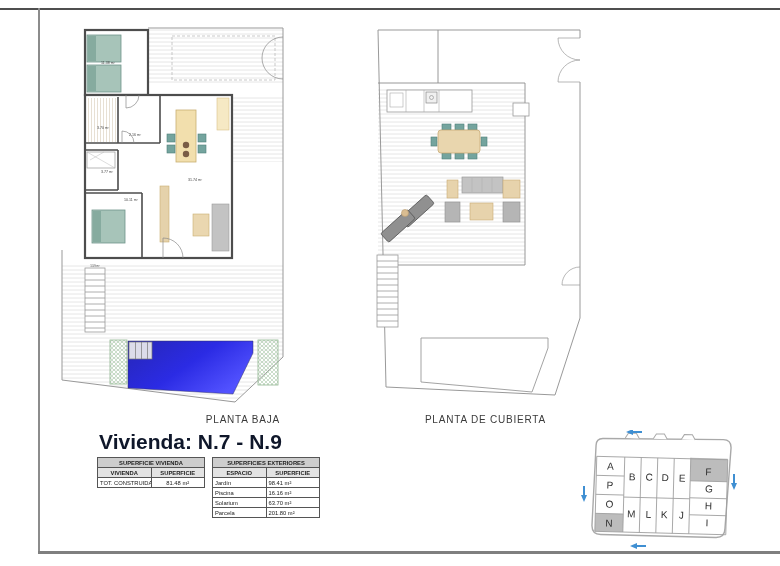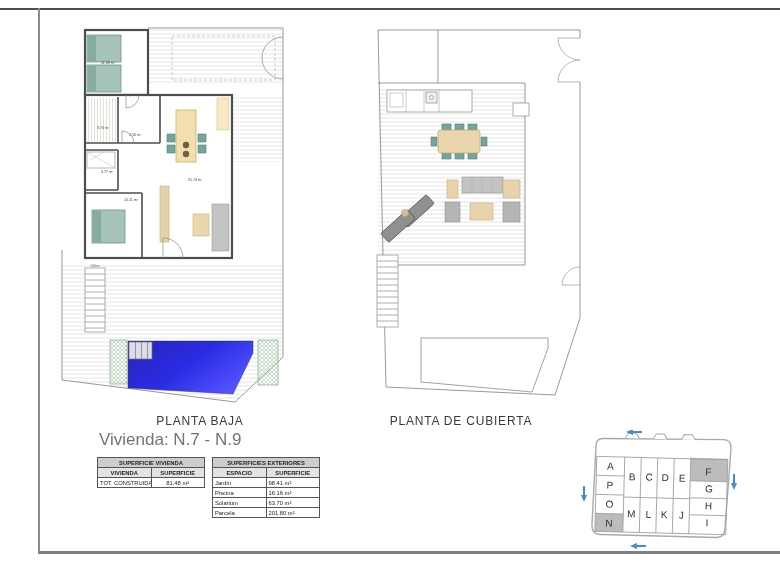--- a/index.html
+++ b/index.html
@@ -2,22 +2,22 @@
 <html><head>
 <meta charset="utf-8">
 <style>
   html,body{margin:0;padding:0;background:#fff;}
   .sheet{position:relative;width:780px;height:566px;background:#ffffff;overflow:hidden;
          font-family:"Liberation Sans",sans-serif;color:#333;}
   .b-top{position:absolute;left:0;top:8px;width:780px;height:2px;background:#4f4f4f;}
   .b-left{position:absolute;left:38px;top:8px;width:2px;height:546px;background:#8c8c8c;}
   .b-bottom{position:absolute;left:38px;top:551px;width:742px;height:3px;background:#7f7f7f;}
   .plan{position:absolute;}
-  .caption{position:absolute;text-align:center;font-size:12px;letter-spacing:.8px;color:#3a3a3a;}
-  .title{position:absolute;left:99px;top:430px;font-size:17px;color:#737373;}
+  .caption{position:absolute;text-align:right;font-size:10px;letter-spacing:.8px;color:#3a3a3a;}
+  .title{position:absolute;left:99px;top:430px;font-size:21px;color:#0f172a;font-weight:bold;}
   table.areas{position:absolute;border-collapse:collapse;font-size:5.8px;color:#222;
               table-layout:fixed;background:#fff;}
   table.areas td{border:1px solid #555;padding:1px 2px;height:7px;overflow:hidden;white-space:nowrap;}
   td.t-title{background:#cdcdcd;text-align:center;font-weight:bold;}
   td.t-head{background:#e3e3e3;font-weight:bold;text-align:center;}
   td.t-val{text-align:left;}
   svg text{font-family:"Liberation Sans",sans-serif;}
 </style>
 </head>
 <body>

